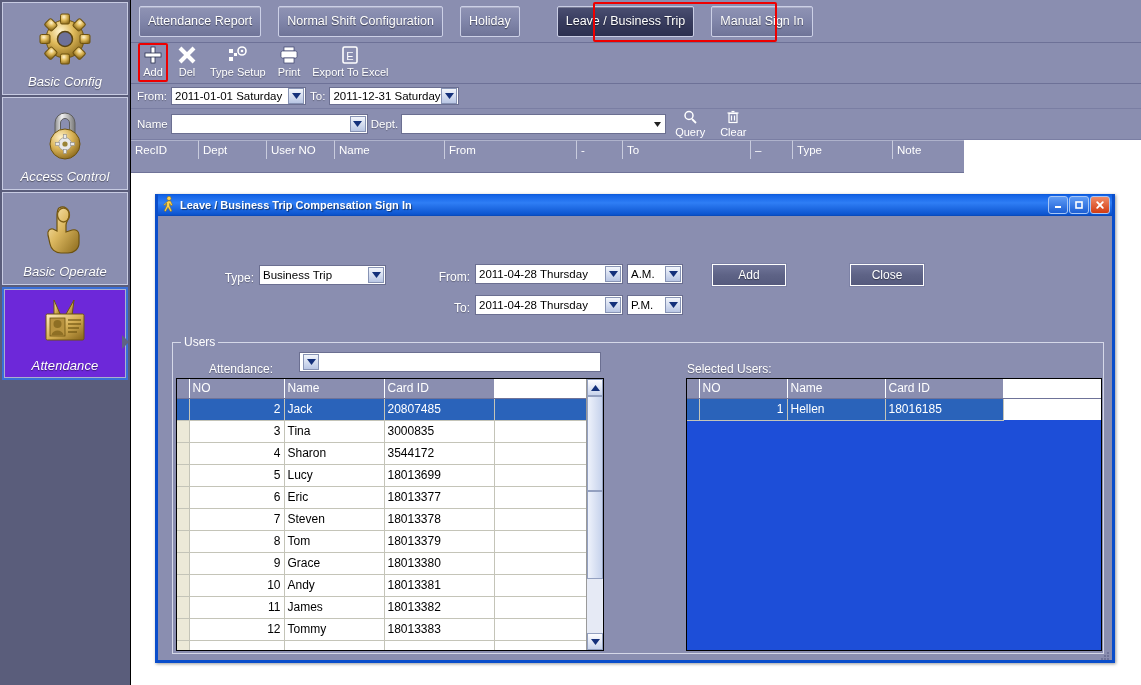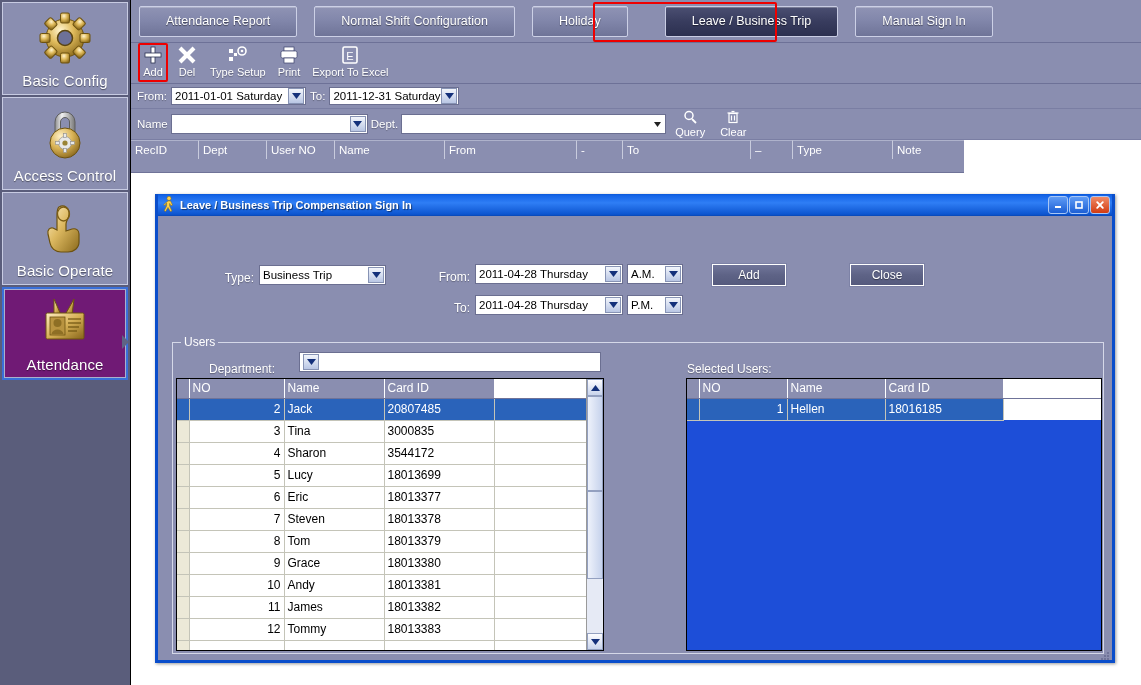--- a/index.html
+++ b/index.html
@@ -34,38 +34,39 @@
     background: #8a8eb0;
     border: 1px solid #c7cbe2;
     display: flex;
     flex-direction: column;
     align-items: center;
     justify-content: flex-end;
     padding-bottom: 5px;
     cursor: pointer;
   }
   .side-item.selected {
-    background: #701a75;
+    background: #6d28d9;
     border: 2px solid #3a6fd8;
     box-shadow: inset 0 0 0 1px #aab0cd;
   }
   .side-item.selected::after {
     content: "";
     position: absolute;
     right: -3px; top: 46px;
     width: 0; height: 0;
     border-top: 7px solid transparent;
     border-bottom: 7px solid transparent;
     border-left: 7px solid #5f6384;
   }
   .side-label {
-    font-size: 15px;
+    font-size: 13px;
     color: #ffffff;
     text-shadow: 0 1px 1px rgba(0,0,0,.45);
     letter-spacing: .1px;
+    font-style: italic;
   }
   .side-icon {
     flex: 1;
     display: flex;
     align-items: center;
     justify-content: center;
     width: 100%;
   }
   .side-icon svg { display:block; }
 
@@ -79,21 +80,21 @@
     position: relative;
     height: 43px;
     background: #8a8eb0;
     border-bottom: 1px solid #6d7197;
     padding: 6px 0 0 8px;
   }
   .tab {
     display: inline-block;
     height: 31px;
     line-height: 29px;
-    padding: 0 26px;
+    padding: 0 8px;
     margin-right: 14px;
     background: linear-gradient(180deg,#8f93b4 0%, #8287ab 45%, #6f7498 100%);
     border: 1px solid #ccd0e6;
     border-radius: 2px;
     color: #ffffff;
     font-size: 12.5px;
     text-shadow: 0 1px 1px rgba(0,0,0,.5);
     cursor: pointer;
     vertical-align: top;
     box-shadow: inset 0 1px 0 rgba(255,255,255,.25);
@@ -704,21 +705,21 @@
           </span>
         </span>
       </div>
 
       <div class="btn" style="position:absolute; left:554px; top:48px; width:74px;">Add</div>
       <div class="btn" style="position:absolute; left:692px; top:48px; width:74px;">Close</div>
 
       <div id="usersgroup">
         <span class="glegend">Users</span>
 
-        <span class="dlabel" style="position:absolute;left:36px;top:13px;">Department:</span>
+        <span class="dlabel" style="position:absolute;left:36px;top:13px;">Attendance:</span>
         <span class="combo" style="position:absolute; left:126px; top:9px; width:302px; height:20px;">
           <span class="carrow">
             <svg width="9" height="6" viewBox="0 0 9 6">
                 <path d="M0 0 L9 0 L4.5 6 Z" fill="#14307a"></path>
               </svg>
           </span>
         </span>
 
         <span class="dlabel" style="position:absolute;left:514px;top:13px;">Selected Users:</span>
 

